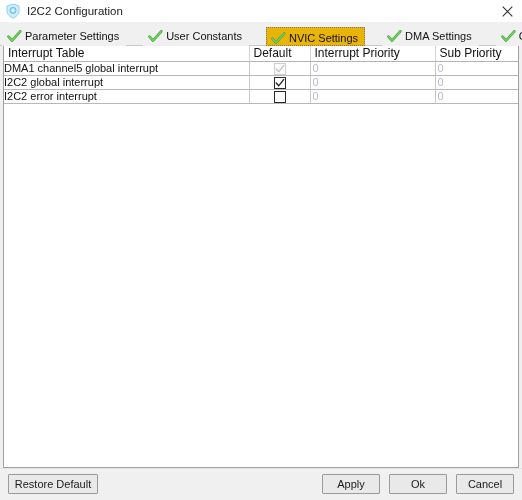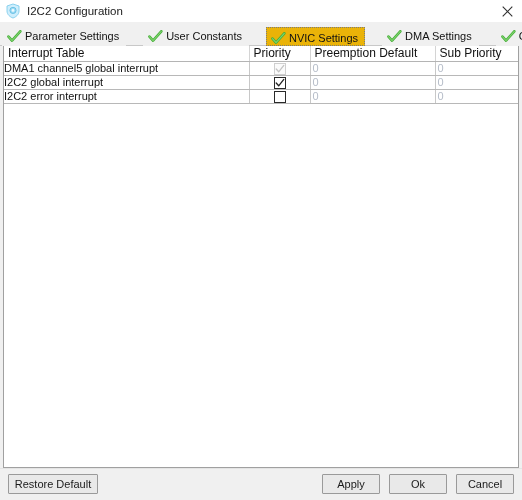--- a/index.html
+++ b/index.html
@@ -300,22 +300,22 @@
     <table class="grid">
       <colgroup>
         <col style="width:245px">
         <col style="width:61px">
         <col style="width:125px">
         <col style="width:85px">
       </colgroup>
       <thead>
         <tr>
           <th>Interrupt Table</th>
-          <th>Priority</th>
-          <th>Preemption Default</th>
+          <th>Default</th>
+          <th>Interrupt Priority</th>
           <th>Sub Priority</th>
         </tr>
       </thead>
       <tbody>
 
         <tr>
           <td class="name-cell">DMA1 channel5 global interrupt</td>
           <td class="enabled-cell">
             <span class="cb disabled">
               <svg width="10" height="10" viewBox="0 0 10 10">

